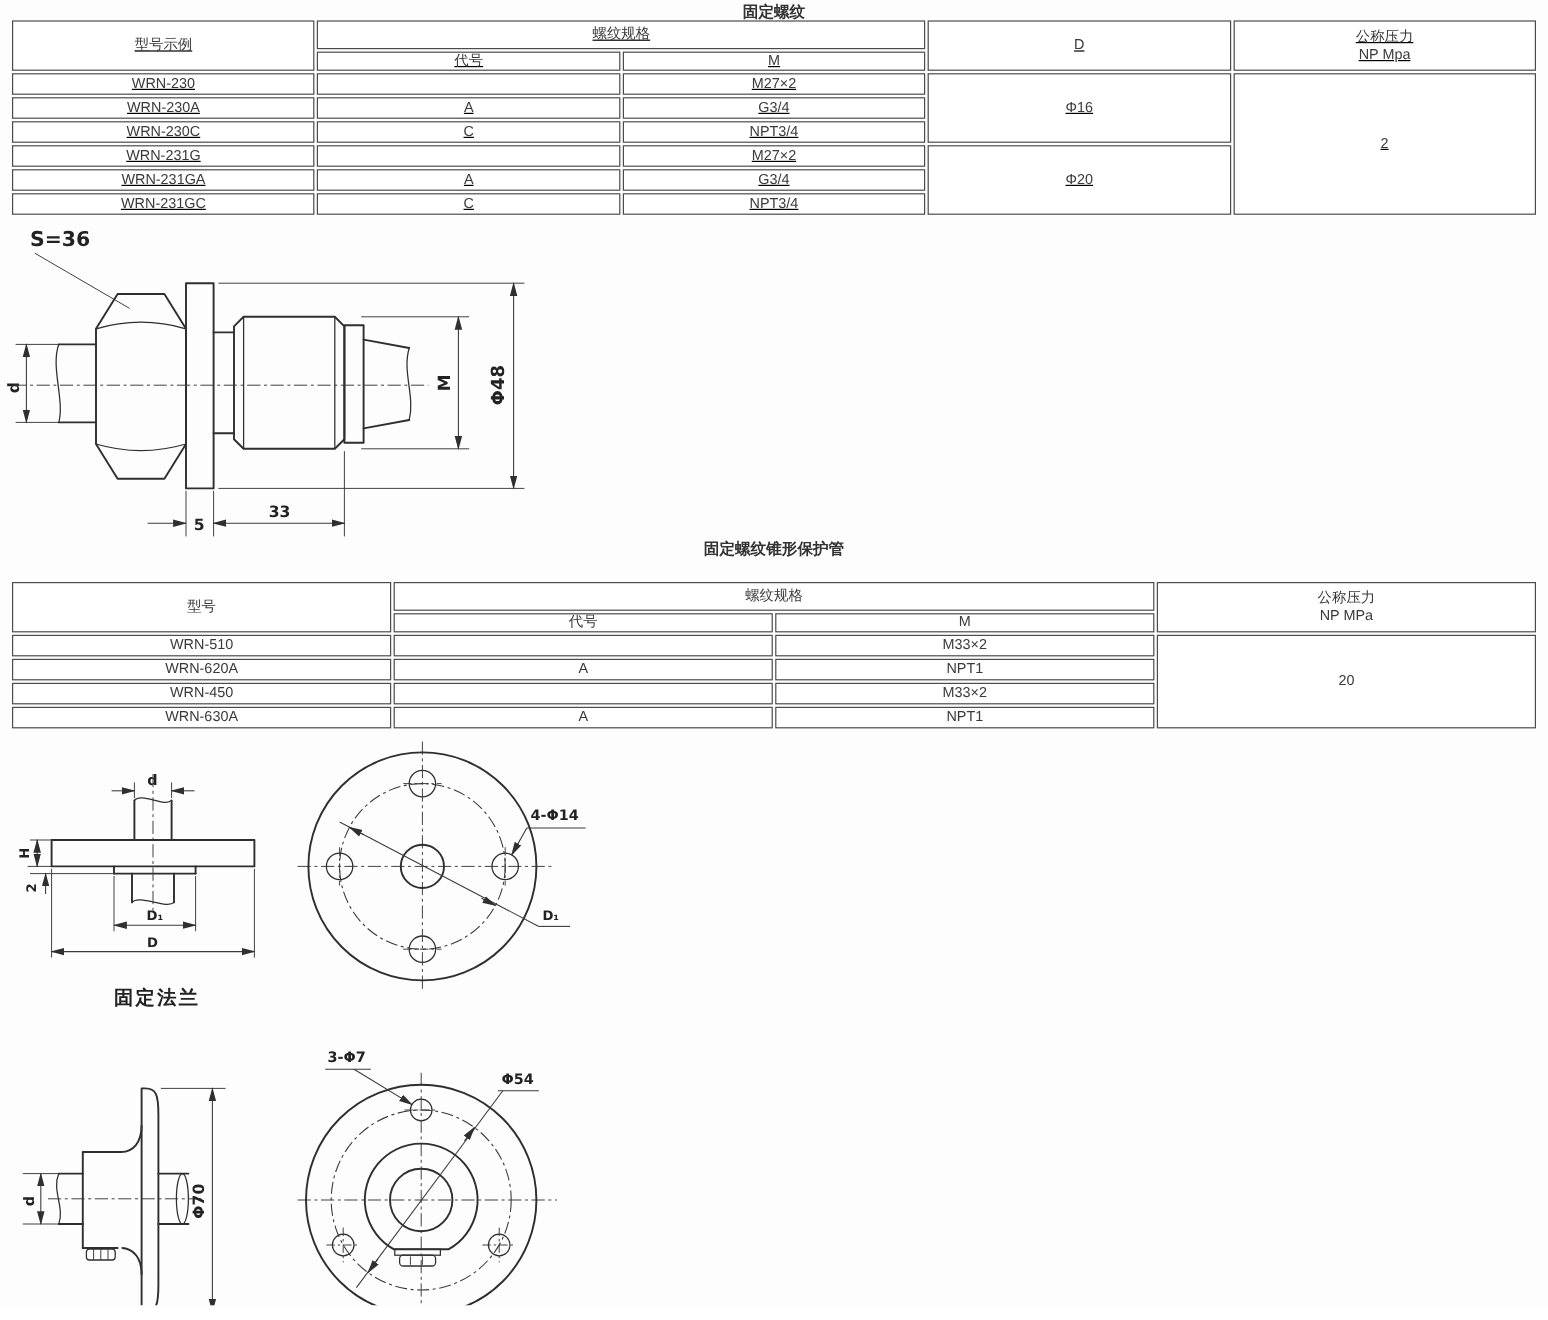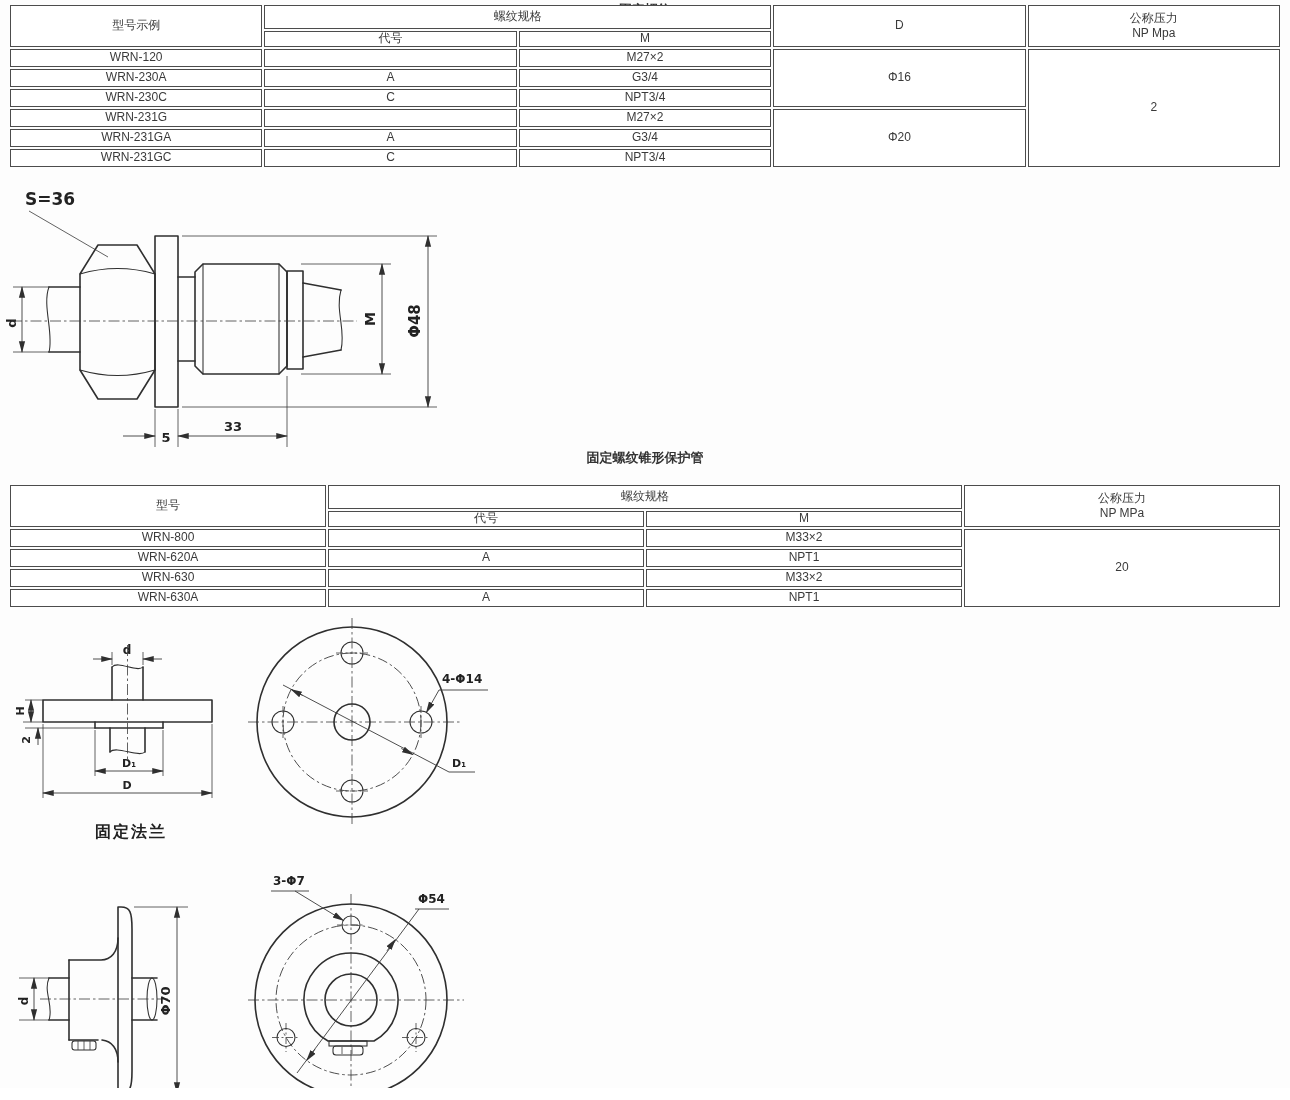--- a/index.html
+++ b/index.html
@@ -4,21 +4,21 @@
 <style>
   html,body{margin:0;padding:0;background:#fff;}
   #page{position:relative;width:1290px;height:1088px;background:#fdfdfd;overflow:hidden;
         font-family:"Liberation Sans",sans-serif;}
   .sec-title{position:absolute;left:0;width:100%;text-align:center;
              font-size:13px;font-weight:700;color:#333;}
   #title1{top:1px;}
   #title2{top:449px;}
   table.spec{position:absolute;left:8px;width:1274px;table-layout:fixed;
              border-collapse:separate;border-spacing:2px;}
-  #t1{top:3px;}
+  #t1{top:15px;text-decoration:underline;}
   #t2{top:483px;}
   table.spec td{border:1px solid #4c4c4c;background:#ffffff;text-align:center;
                 vertical-align:middle;font-size:12px;color:#3a3a3a;padding:0;line-height:1.15;}
   tr.hr1 td{height:22px;}
   tr.hr2 td{height:14px;}
   tr.dr td{height:16px;}
   .two-line div{line-height:1.25;}
   svg.draw{position:absolute;overflow:visible;}
   svg text{font-family:"DejaVu Sans","Liberation Sans",sans-serif;fill:#222;}
   .ol{fill:none;stroke:#2f2f2f;stroke-width:1.6;stroke-linejoin:round;stroke-linecap:round;}
@@ -52,21 +52,21 @@
         <td rowspan="2" class="two-line">
           <div>公称压力</div>
           <div>NP Mpa</div>
         </td>
       </tr>
       <tr class="hr2">
         <td>代号</td>
         <td>M</td>
       </tr>
       <tr class="dr">
-        <td>WRN-120</td>
+        <td>WRN-230</td>
         <td></td>
         <td>M27×2</td>
         <td rowspan="3">Φ16</td>
         <td rowspan="6">2</td>
       </tr>
       <tr class="dr">
         <td>WRN-230A</td>
         <td>A</td>
         <td>G3/4</td>
       </tr>
@@ -168,32 +168,32 @@
         <td rowspan="2" class="two-line">
           <div>公称压力</div>
           <div>NP MPa</div>
         </td>
       </tr>
       <tr class="hr2">
         <td>代号</td>
         <td>M</td>
       </tr>
       <tr class="dr">
-        <td>WRN-800</td>
+        <td>WRN-510</td>
         <td></td>
         <td>M33×2</td>
         <td rowspan="4">20</td>
       </tr>
       <tr class="dr">
         <td>WRN-620A</td>
         <td>A</td>
         <td>NPT1</td>
       </tr>
       <tr class="dr">
-        <td>WRN-630</td>
+        <td>WRN-450</td>
         <td></td>
         <td>M33×2</td>
       </tr>
       <tr class="dr">
         <td>WRN-630A</td>
         <td>A</td>
         <td>NPT1</td>
       </tr>
     </tbody>
   </table>

